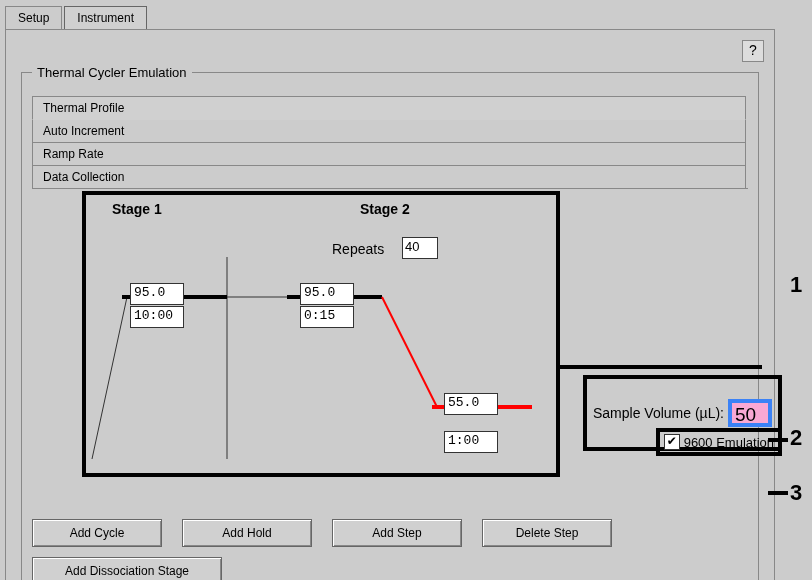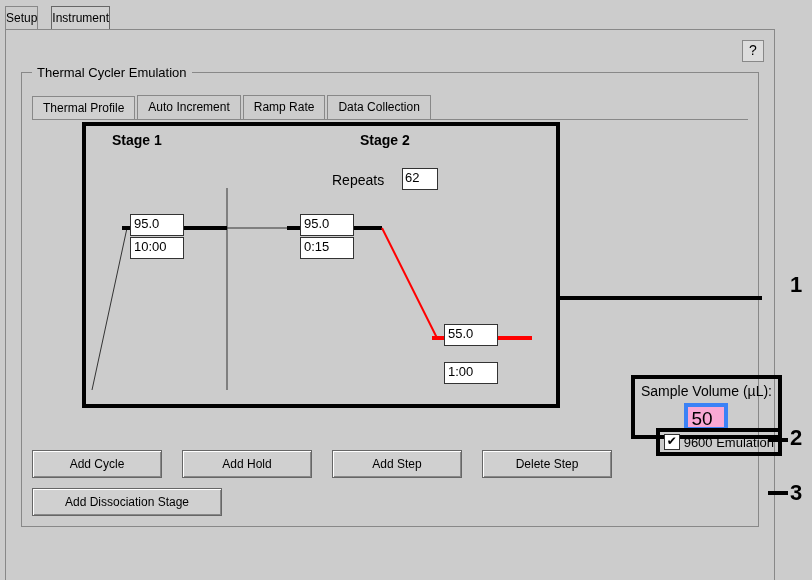--- a/index.html
+++ b/index.html
@@ -20,22 +20,22 @@
   position: relative;
 }
 .tabs-row {
   display: flex;
   align-items: flex-end;
 }
 .tab {
   background: #cccccc;
   border: 1px solid #888;
   border-bottom: none;
-  padding: 4px 0;
-  margin-right: 13px;
+  padding: 4px 12px;
+  margin-right: 2px;
   cursor: pointer;
   font-size: 12px;
 }
 .tab.active {
   background: #d0d0d0;
   border: 1px solid #666;
   border-bottom: 1px solid #d0d0d0;
   position: relative;
   top: 1px;
 }
@@ -64,20 +64,21 @@
   margin: 20px 0 0 0;
   padding: 10px;
 }
 legend {
   padding: 0 5px;
   font-size: 13px;
 }
 .subtabs-row {
   display: flex;
   margin-top: 5px;
+  flex-direction: column;
 }
 .subtab {
   background: #cccccc;
   border: 1px solid #888;
   border-bottom: none;
   padding: 4px 10px;
   margin-right: 2px;
   cursor: pointer;
   font-size: 12px;
 }
@@ -120,20 +121,21 @@
   padding: 1px 2px;
 }
 .val-box {
   position: absolute;
   width: 46px;
   height: 18px;
   border: 1px solid #333;
   background: white;
   font-size: 13px;
   padding: 1px 3px;
+  font-family: Liberation Mono, monospace;
 }
 .call1 {
   position: absolute;
   font-size: 22px;
   font-weight: bold;
 }
 .btn-row {
   margin-top: 25px;
   display: flex;
   gap: 20px;
@@ -147,26 +149,25 @@
   font-size: 12px;
   min-width: 100px;
   text-align: center;
 }
 .btn-row2 {
   margin-top: 10px;
 }
 .sv-box {
   position: absolute;
   border: 4px solid black;
-  padding: 4px 6px;
+  padding: 20px 6px;
   display: flex;
   align-items: center;
   gap: 4px;
   font-size: 14px;
-  flex-direction: column;
 }
 .sv-input {
   width: 30px;
   height: 18px;
   border: 4px solid #3b82f6;
   background: #f9a8d4;
   font-size: 19px;
   padding: 1px 3px;
 }
 .emu-box {
@@ -235,21 +236,21 @@
 
           <line x1="400" y1="218" x2="500" y2="218" stroke="red" stroke-width="4"></line>
 
           <line x1="525" y1="178" x2="770" y2="178" stroke="black" stroke-width="4"></line>
         </svg>
 
         <div class="stage-label" style="top:12px; left:80px;">Stage 1</div>
         <div class="stage-label" style="top:12px; left:328px;">Stage 2</div>
 
         <div class="repeats-label" style="top:52px; left:300px;">Repeats</div>
-        <div class="repeats-box" style="top:48px; left:370px;">62</div>
+        <div class="repeats-box" style="top:48px; left:370px;">40</div>
 
         <div class="val-box" style="top:94px; left:98px;">95.0</div>
         <div class="val-box" style="top:117px; left:98px;">10:00</div>
 
         <div class="val-box" style="top:94px; left:268px;">95.0</div>
         <div class="val-box" style="top:117px; left:268px;">0:15</div>
 
         <div class="val-box" style="top:204px; left:412px;">55.0</div>
         <div class="val-box" style="top:242px; left:412px;">1:00</div>
 

